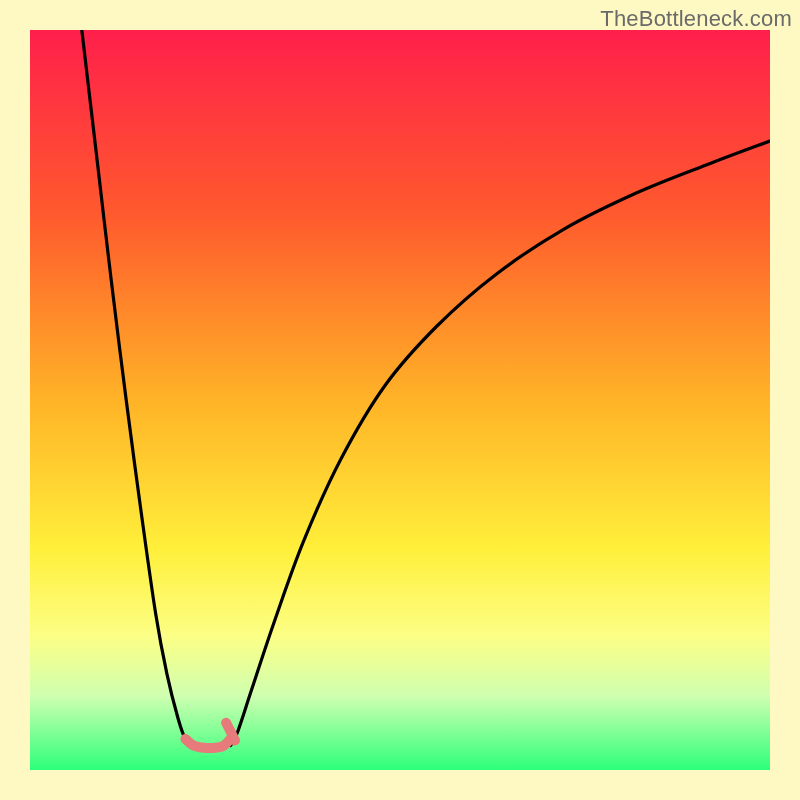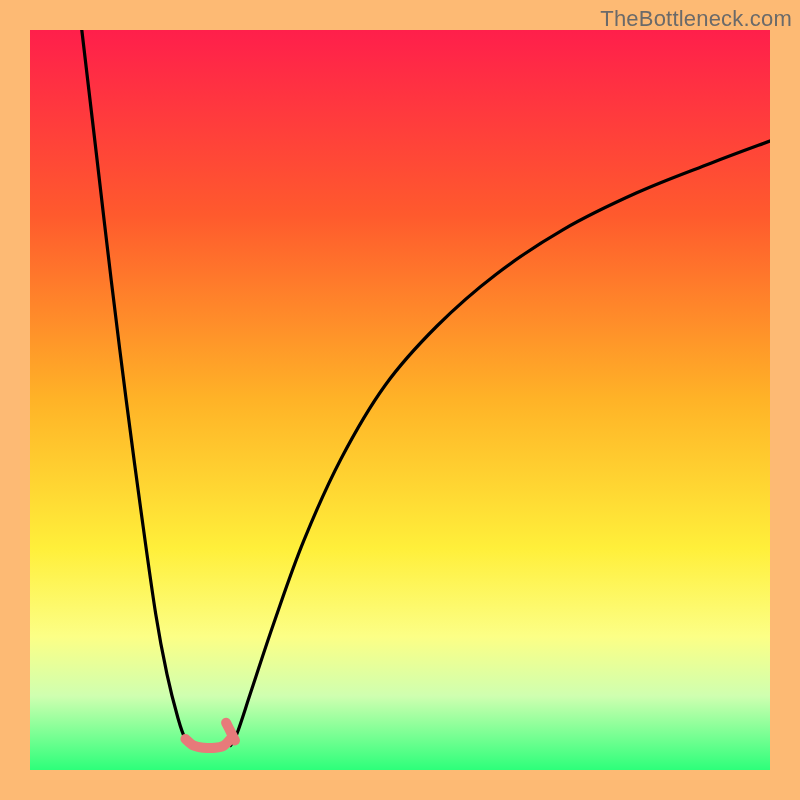--- a/index.html
+++ b/index.html
@@ -5,21 +5,21 @@
   body {
     margin: 0;
     padding: 0;
     background: #fff;
     font-family: Arial, Helvetica, sans-serif;
   }
   .frame {
     width: 800px;
     height: 800px;
     position: relative;
-    background: #fdba74;
+    background: #fef9c3;
     overflow: hidden;
   }
   .plot-area {
     position: absolute;
     left: 30px;
     top: 30px;
     width: 740px;
     height: 740px;
     overflow: hidden;
   }

